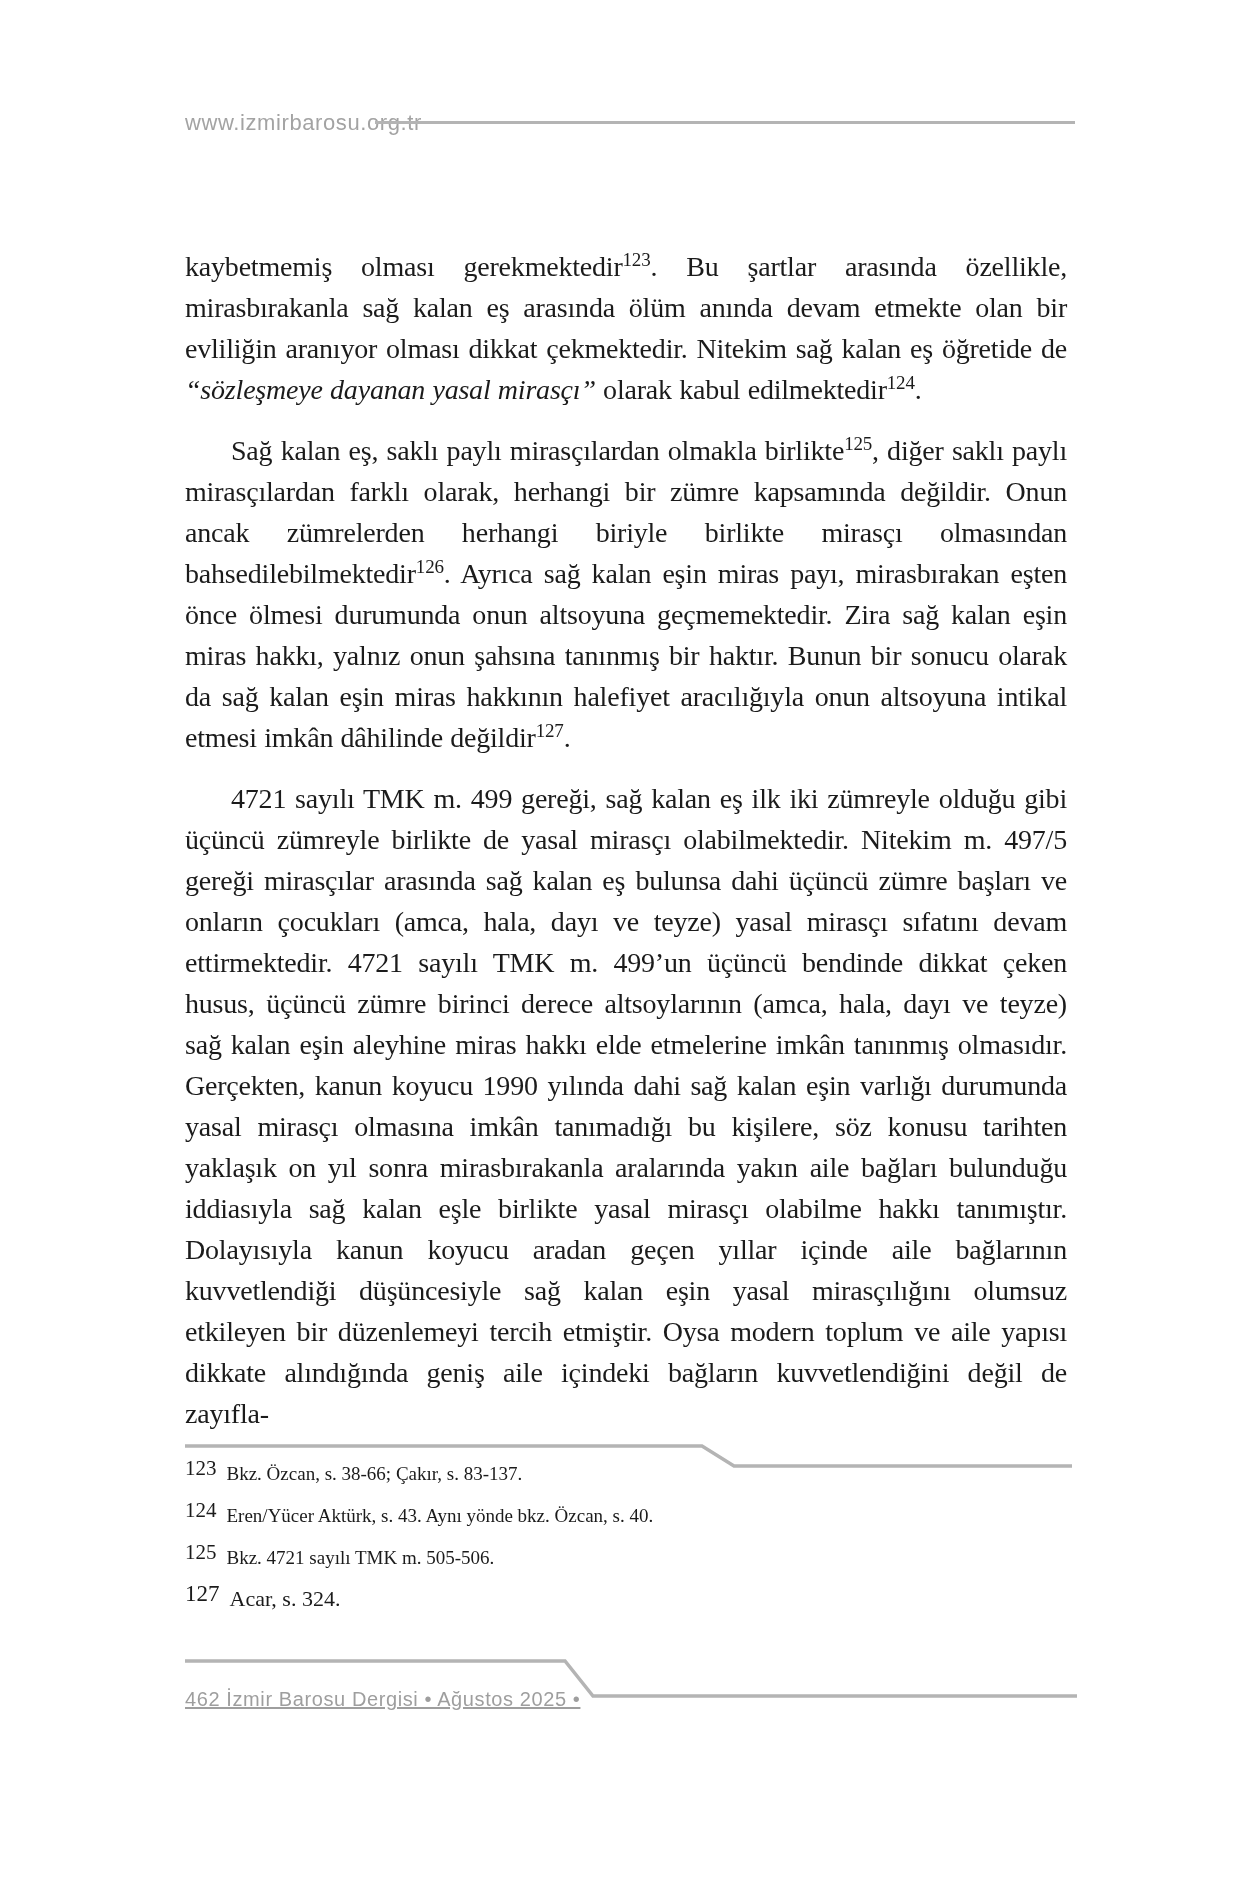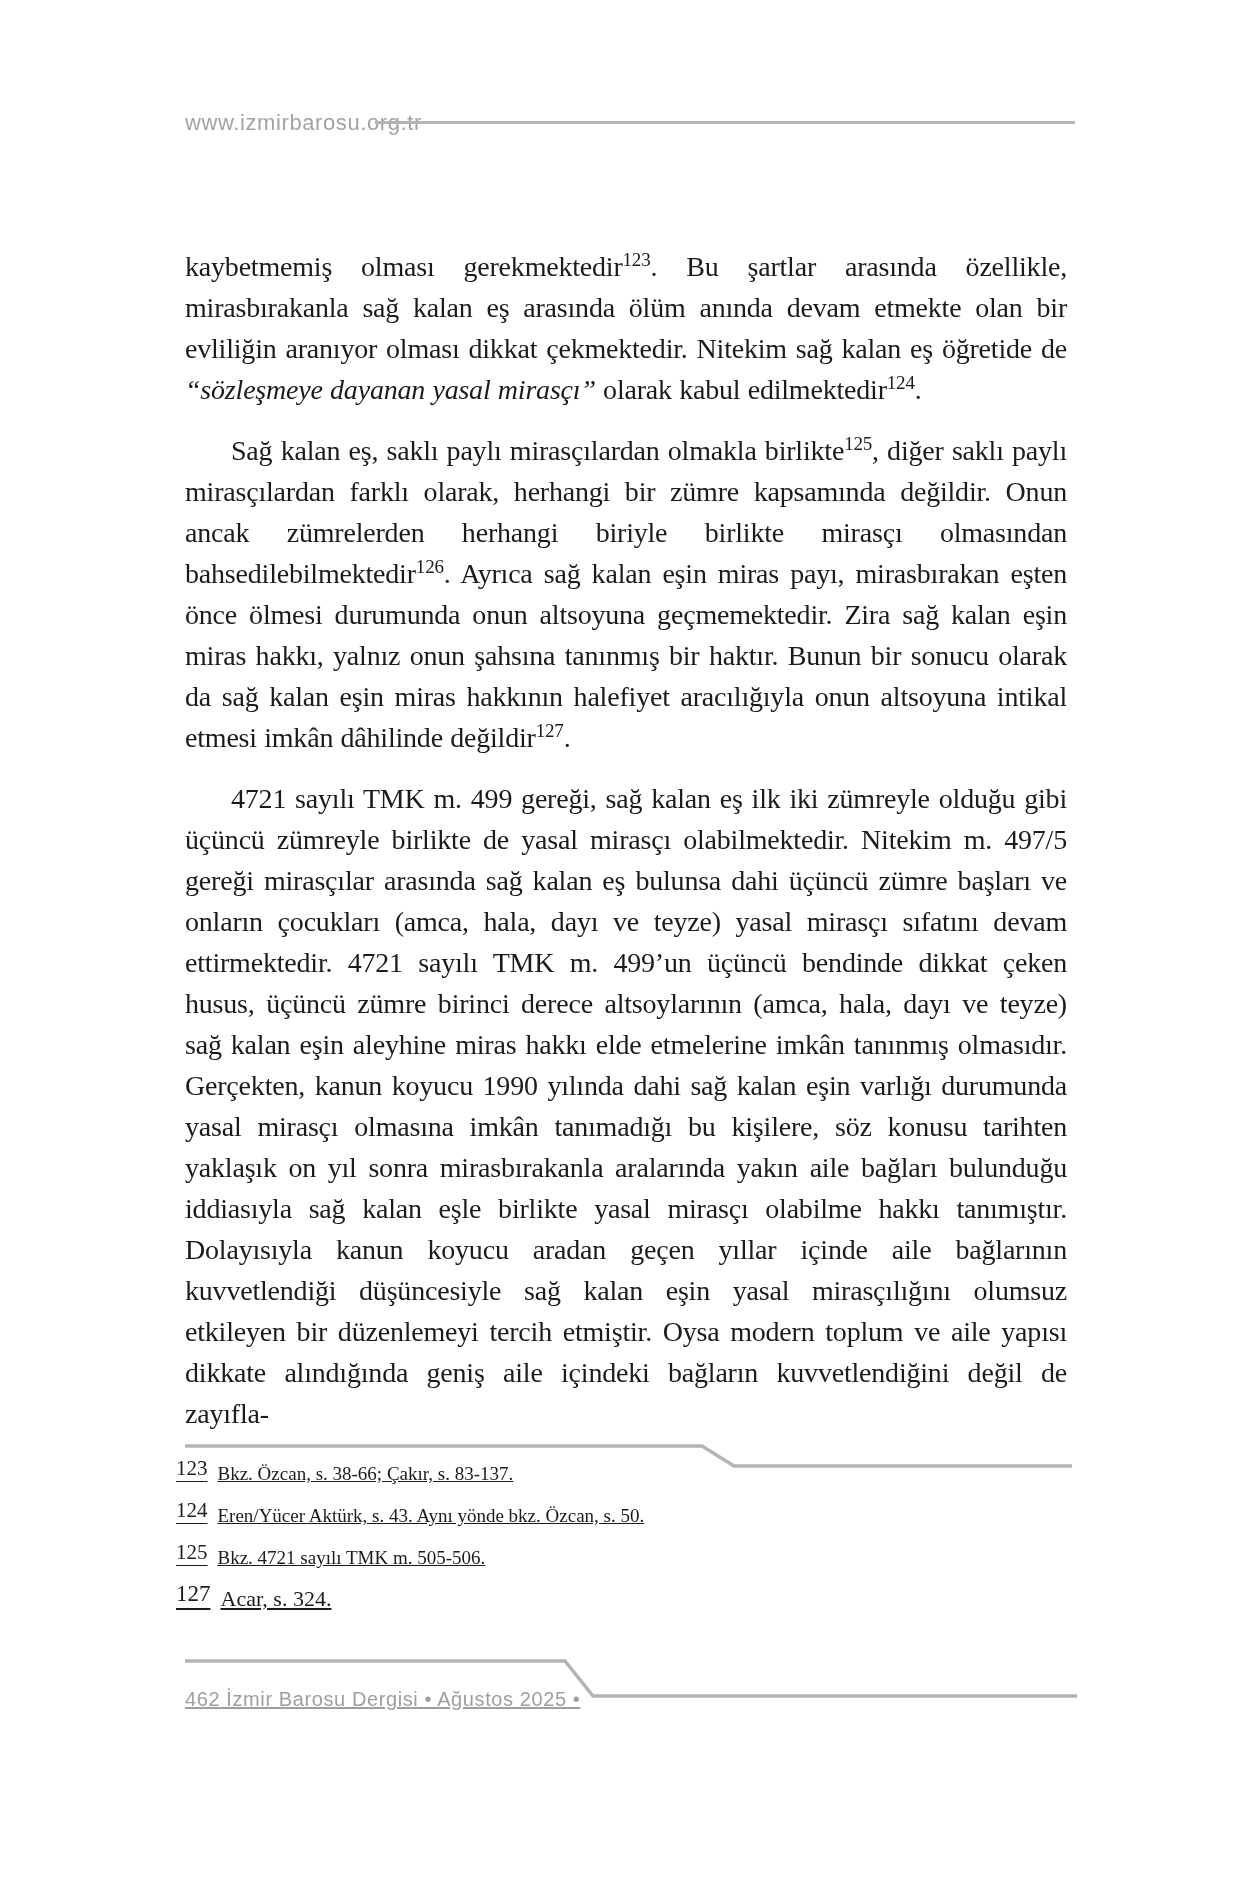--- a/index.html
+++ b/index.html
@@ -59,24 +59,23 @@
   .page-body em { font-style: italic; }
   
   .footnote-sep {
     position: absolute;
     left: 185px; top: 1442px;
     width: 890px; height: 28px;
   }
   
   .footnotes {
     position: absolute;
-    left: 176px; top: 1458px;
+    left: 185px; top: 1458px;
     width: 890px;
     color: #1b1b1b;
-    text-decoration: underline;
   }
   .footnote {
     margin-bottom: 11px;
     font-size: 19px;
     line-height: 30px;
     white-space: nowrap;
   }
   .footnote .fn-num {
     font-size: 21px;
     position: relative;
@@ -120,21 +119,21 @@
     </main>
 
   <div class="footnote-sep">
     <svg width="890" height="28" viewBox="0 0 890 28">
       <polyline points="0,4 517,4 549,24 887,24" fill="none" stroke="#b4b4b4" stroke-width="3.5"></polyline>
     </svg>
   </div>
 
   <section class="footnotes" id="footnotes">
       <div class="footnote"><span class="fn-num">123</span><span class="fn-text">Bkz. Özcan, s. 38-66; Çakır, s. 83-137.</span></div>
-      <div class="footnote"><span class="fn-num">124</span><span class="fn-text">Eren/Yücer Aktürk, s. 43. Aynı yönde bkz. Özcan, s. 50.</span></div>
+      <div class="footnote"><span class="fn-num">124</span><span class="fn-text">Eren/Yücer Aktürk, s. 43. Aynı yönde bkz. Özcan, s. 40.</span></div>
       <div class="footnote"><span class="fn-num">125</span><span class="fn-text">Bkz. 4721 sayılı TMK m. 505-506.</span></div>
       <div class="footnote"><span class="fn-num">127</span><span class="fn-text">Acar, s. 324.</span></div>
     </section>
 
   <footer class="page-footer">
     <svg width="892" height="42" viewBox="0 0 892 42">
       <polyline points="0,3 380,3 408,38 892,38" fill="none" stroke="#b4b4b4" stroke-width="3.5"></polyline>
     </svg>
     <span class="footer-text">462 İzmir Barosu Dergisi • Ağustos 2025 •</span>
   </footer>

